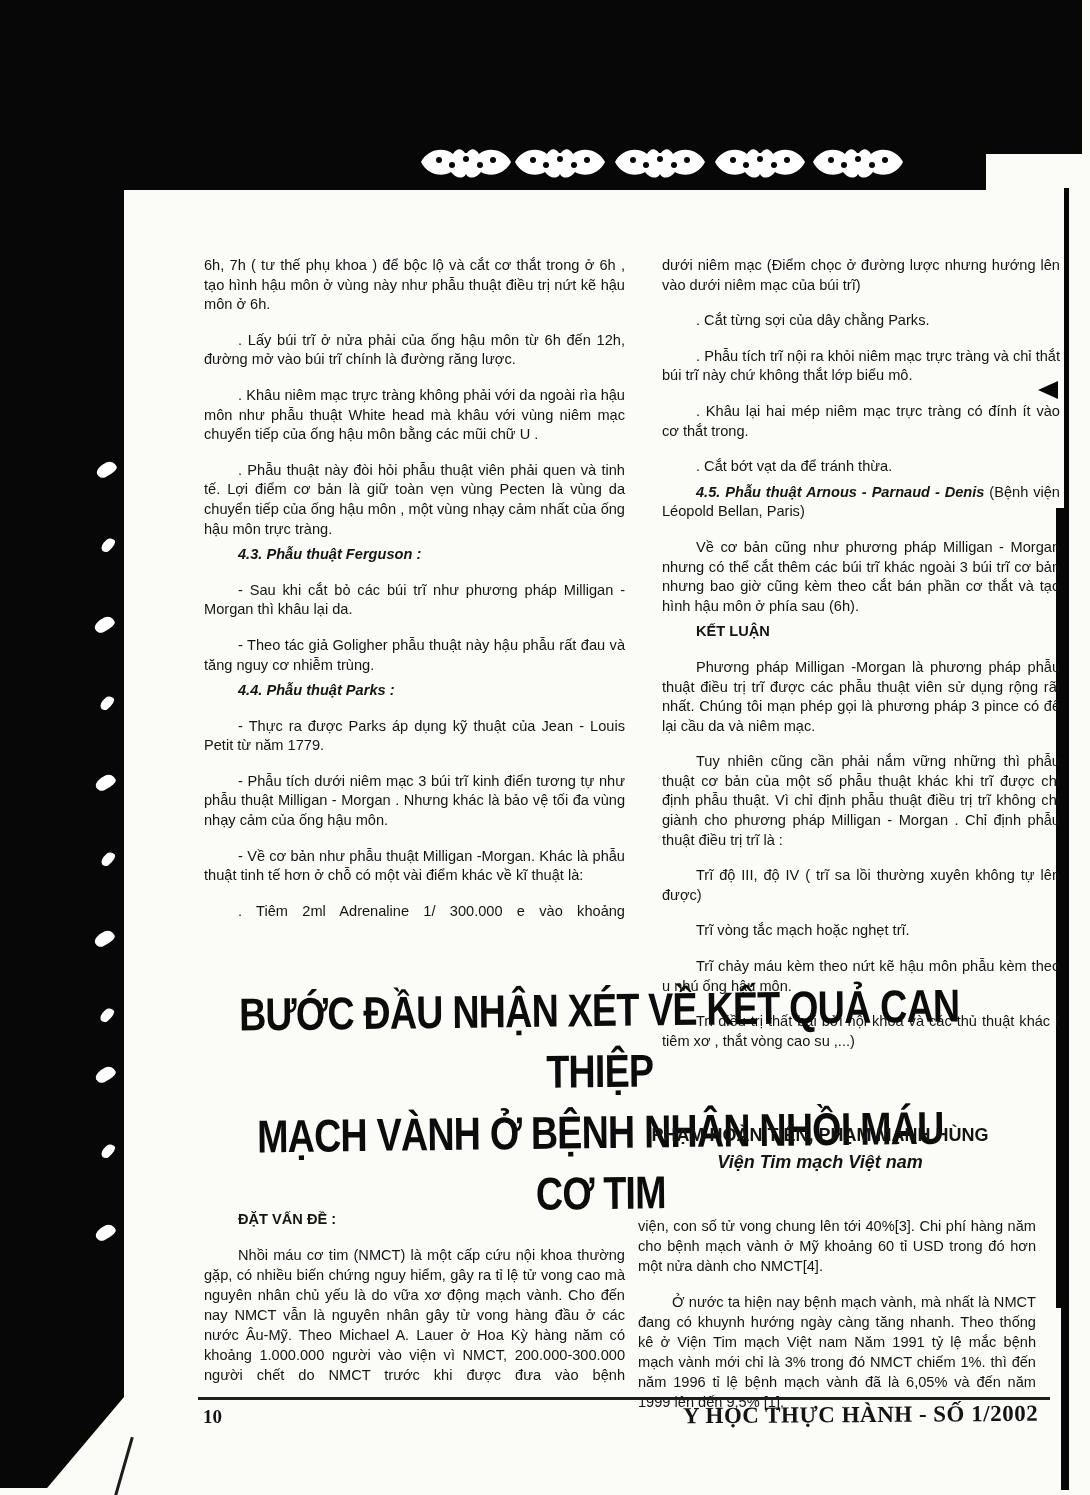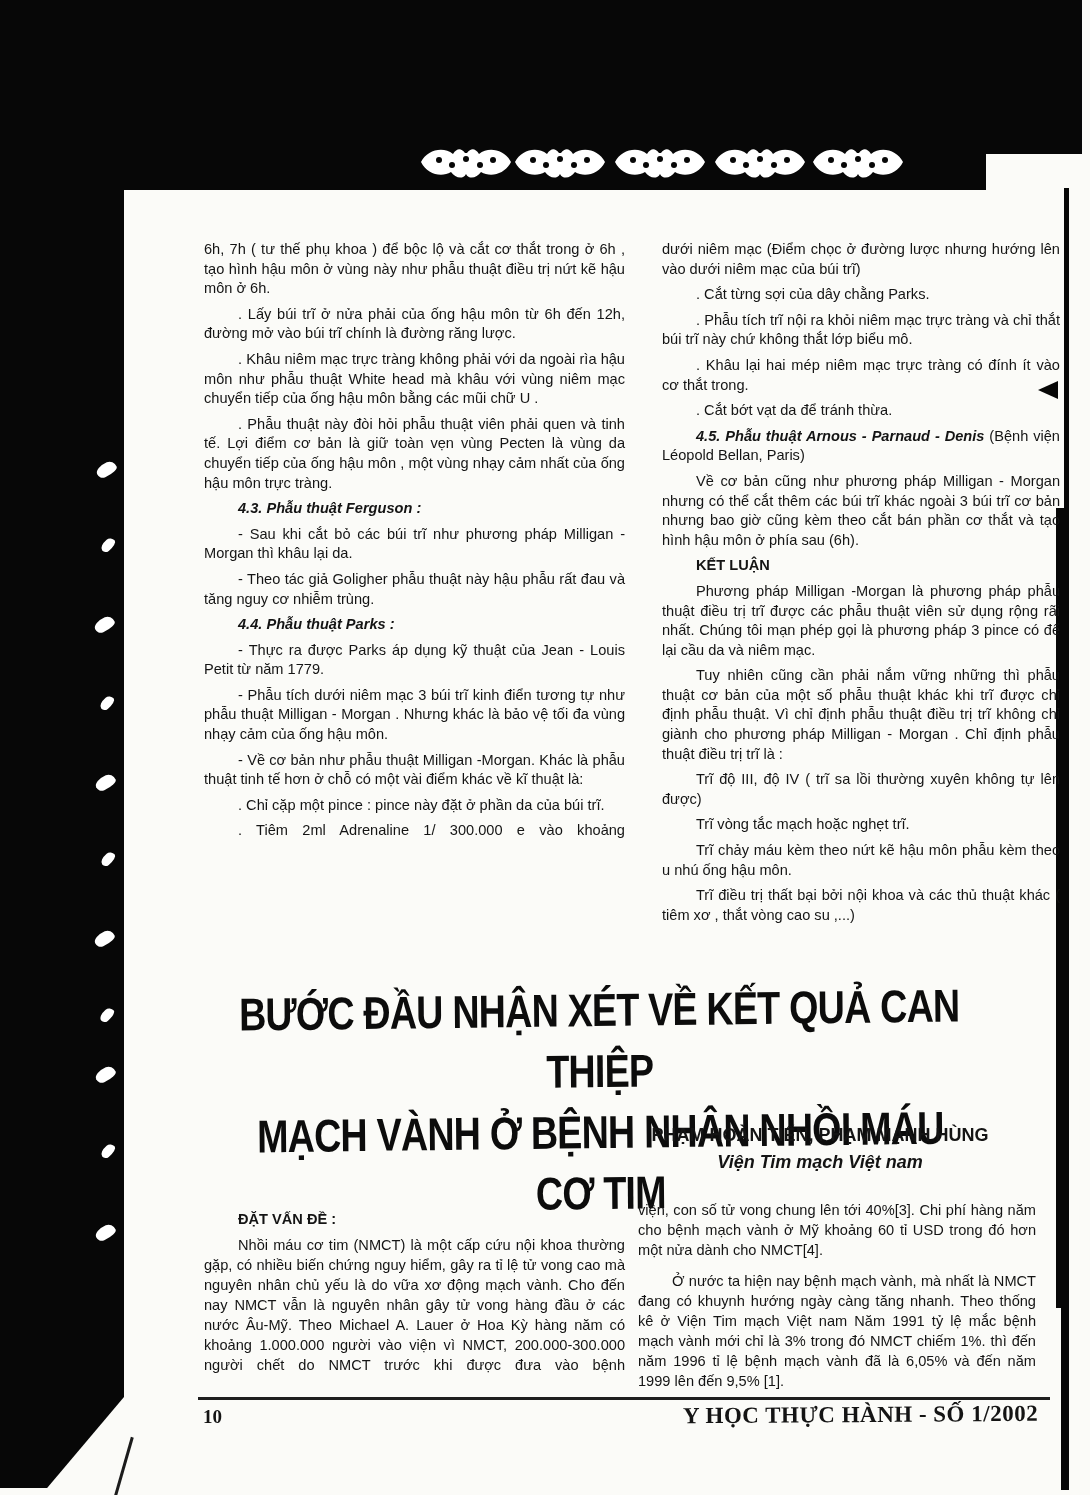--- a/index.html
+++ b/index.html
@@ -25,21 +25,21 @@
                    transform:rotate(16deg); background:#1c1c1c; }
   .flourish { position:absolute; top:144px; width:96px; height:40px; }
   .speck { position:absolute; width:21px; height:13px; background:#fff;
            border-radius:65% 35% 70% 30% / 55% 60% 40% 45%;
            transform:rotate(-24deg); }
   .speck.s2 { width:16px; height:10px; transform:rotate(-40deg); }
 
   
   .col { position:absolute; text-align:justify;
          font-size:14.6px; line-height:19.6px; }
-  .col p { margin:0 0 6px 0; text-indent:34px; }
+  .col p { margin:16px 0 6px 0; text-indent:34px; }
   .col p.noindent { text-indent:0; }
   .col p.stretch  { text-align-last:justify; }
   .hbi { font-weight:bold; font-style:italic; }
   .hb  { font-weight:bold; }
   .col p.head { margin-top:3px; }
 
   #art1-left  { left:204px; top:240px;  width:421px; }
   #art1-right { left:662px; top:240px;  width:398px; }
   #intro-left  { left:204px; top:1206px; width:421px; line-height:20px; }
   #intro-right { left:638px; top:1200px; width:398px; line-height:20px; }
@@ -140,21 +140,20 @@
     <p>. Lấy búi trĩ ở nửa phải của ống hậu môn từ 6h đến 12h, đường mở vào búi trĩ chính là đường răng lược.</p>
     <p>. Khâu niêm mạc trực tràng không phải với da ngoài rìa hậu môn như phẫu thuật White head mà khâu với vùng niêm mạc chuyển tiếp của ống hậu môn bằng các mũi chữ U .</p>
     <p>. Phẫu thuật này đòi hỏi phẫu thuật viên phải quen và tinh tế. Lợi điểm cơ bản là giữ toàn vẹn vùng Pecten là vùng da chuyển tiếp của ống hậu môn , một vùng nhạy cảm nhất của ống hậu môn trực tràng.</p>
     <p class="hbi head">4.3. Phẫu thuật Ferguson :</p>
     <p>- Sau khi cắt bỏ các búi trĩ như phương pháp Milligan - Morgan thì khâu lại da.</p>
     <p>- Theo tác giả Goligher phẫu thuật này hậu phẫu rất đau và tăng nguy cơ nhiễm trùng.</p>
     <p class="hbi head">4.4. Phẫu thuật Parks :</p>
     <p>- Thực ra được Parks áp dụng kỹ thuật của Jean - Louis Petit từ năm 1779.</p>
     <p>- Phẫu tích dưới niêm mạc 3 búi trĩ kinh điển tương tự như phẫu thuật Milligan - Morgan . Nhưng khác là bảo vệ tối đa vùng nhạy cảm của ống hậu môn.</p>
     <p>- Về cơ bản như phẫu thuật Milligan -Morgan. Khác là phẫu thuật tinh tế hơn ở chỗ có một vài điểm khác về kĩ thuật là:</p>
-    <p>. Chỉ cặp một pince : pince này đặt ở phần da của búi trĩ.</p>
     <p class="stretch">. Tiêm 2ml Adrenaline 1/ 300.000 e vào khoảng</p>
   </div>
 
   <div class="col" id="art1-right">
     <p class="noindent">dưới niêm mạc (Điểm chọc ở đường lược nhưng hướng lên vào dưới niêm mạc của búi trĩ)</p>
     <p>. Cắt từng sợi của dây chằng Parks.</p>
     <p>. Phẫu tích trĩ nội ra khỏi niêm mạc trực tràng và chỉ thắt búi trĩ này chứ không thắt lớp biểu mô.</p>
     <p>. Khâu lại hai mép niêm mạc trực tràng có đính ít vào cơ thắt trong.</p>
     <p>. Cắt bớt vạt da để tránh thừa.</p>
     <p class="head"><span class="hbi">4.5. Phẫu thuật Arnous - Parnaud - Denis</span><span> (Bệnh viện Léopold Bellan, Paris)</span></p>

